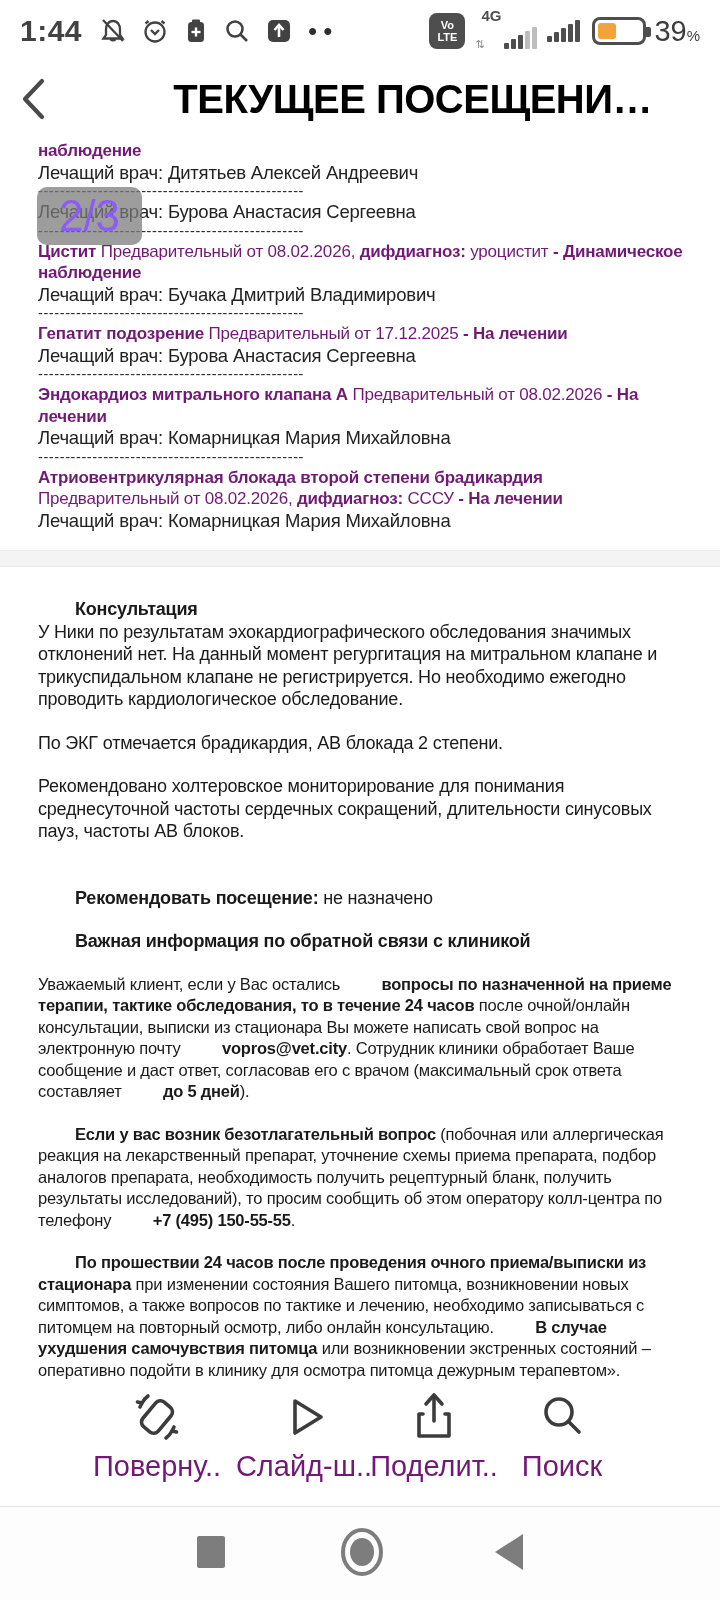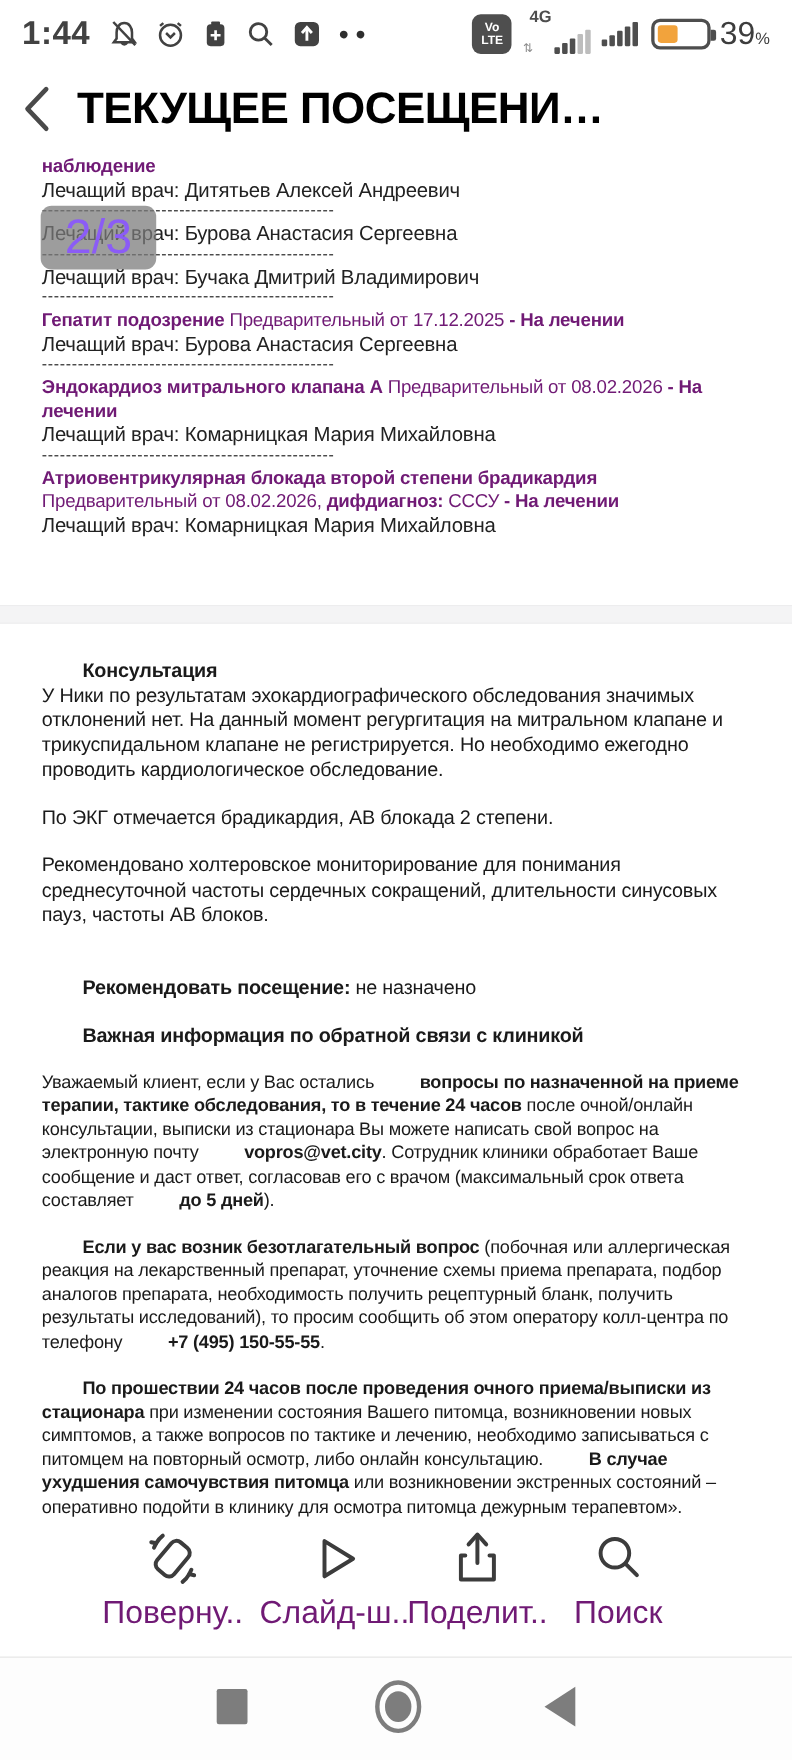--- a/index.html
+++ b/index.html
@@ -32,22 +32,22 @@
   .bars2 i{display:block;width:5px;margin-left:2px;background:#4e4e4e;border-radius:1px;}
   .batt{position:relative;width:54px;height:28px;border:3px solid #4e4e4e;border-radius:8px;margin-right:4px;box-sizing:border-box;}
   .batt .fill{position:absolute;left:3px;top:3px;bottom:3px;width:18px;background:#f2a33c;border-radius:3px;}
   .batt .nub{position:absolute;right:-8px;top:7px;width:5px;height:10px;background:#4e4e4e;border-radius:0 2px 2px 0;}
   .sb-pct{font-size:29px;color:#3d3d3d;margin-left:4px;}
   .sb-pct small{font-size:15px;}
   
   .header{position:absolute;top:62px;left:0;right:0;height:74px;display:flex;align-items:center;}
   .back-btn{width:70px;height:64px;display:flex;align-items:center;justify-content:center;flex:0 0 auto;}
   .hdr-title{
-    flex:1;text-align:left;font-size:40px;font-weight:700;color:#000;
-    letter-spacing:-0.5px;white-space:nowrap;overflow:hidden;padding-right:88px;
+    flex:1;text-align:right;font-size:40px;font-weight:700;color:#000;
+    letter-spacing:-0.5px;white-space:nowrap;overflow:hidden;padding-right:68px;
   }
   
   .diag{position:absolute;top:140px;left:38px;right:34px;letter-spacing:-0.2px;}
   .entry-title{font-size:17px;line-height:21.5px;color:#701a75;}
   .entry-title b{font-weight:700;}
   .entry-doctor{font-size:18.5px;line-height:21.5px;color:#222;}
   .entry-sep{font-size:14.5px;line-height:15px;color:#2e2e2e;letter-spacing:0.6px;white-space:nowrap;overflow:hidden;margin:1px 0 2px;}
   
   .page-badge{
     position:absolute;left:37px;top:187px;width:105px;height:58px;border-radius:10px;
@@ -169,20 +169,21 @@
     <div class="entry-doctor">Лечащий врач: Дитятьев Алексей Андреевич</div>
     <div class="entry-sep">-------------------------------------------------</div>
   </div>
 
   <div class="entry">
     <div class="entry-doctor">Лечащий врач: Бурова Анастасия Сергеевна</div>
     <div class="entry-sep">-------------------------------------------------</div>
   </div>
 
   <div class="entry">
+    <div class="entry-title"><b>Цистит</b><span> Предварительный от 08.02.2026, </span><b>дифдиагноз:</b><span> уроцистит </span><b>- Динамическое наблюдение</b></div>
     <div class="entry-doctor">Лечащий врач: Бучака Дмитрий Владимирович</div>
     <div class="entry-sep">-------------------------------------------------</div>
   </div>
 
   <div class="entry">
     <div class="entry-title"><b>Гепатит подозрение</b><span> Предварительный от 17.12.2025 </span><b>- На лечении</b></div>
     <div class="entry-doctor">Лечащий врач: Бурова Анастасия Сергеевна</div>
     <div class="entry-sep">-------------------------------------------------</div>
   </div>
 

